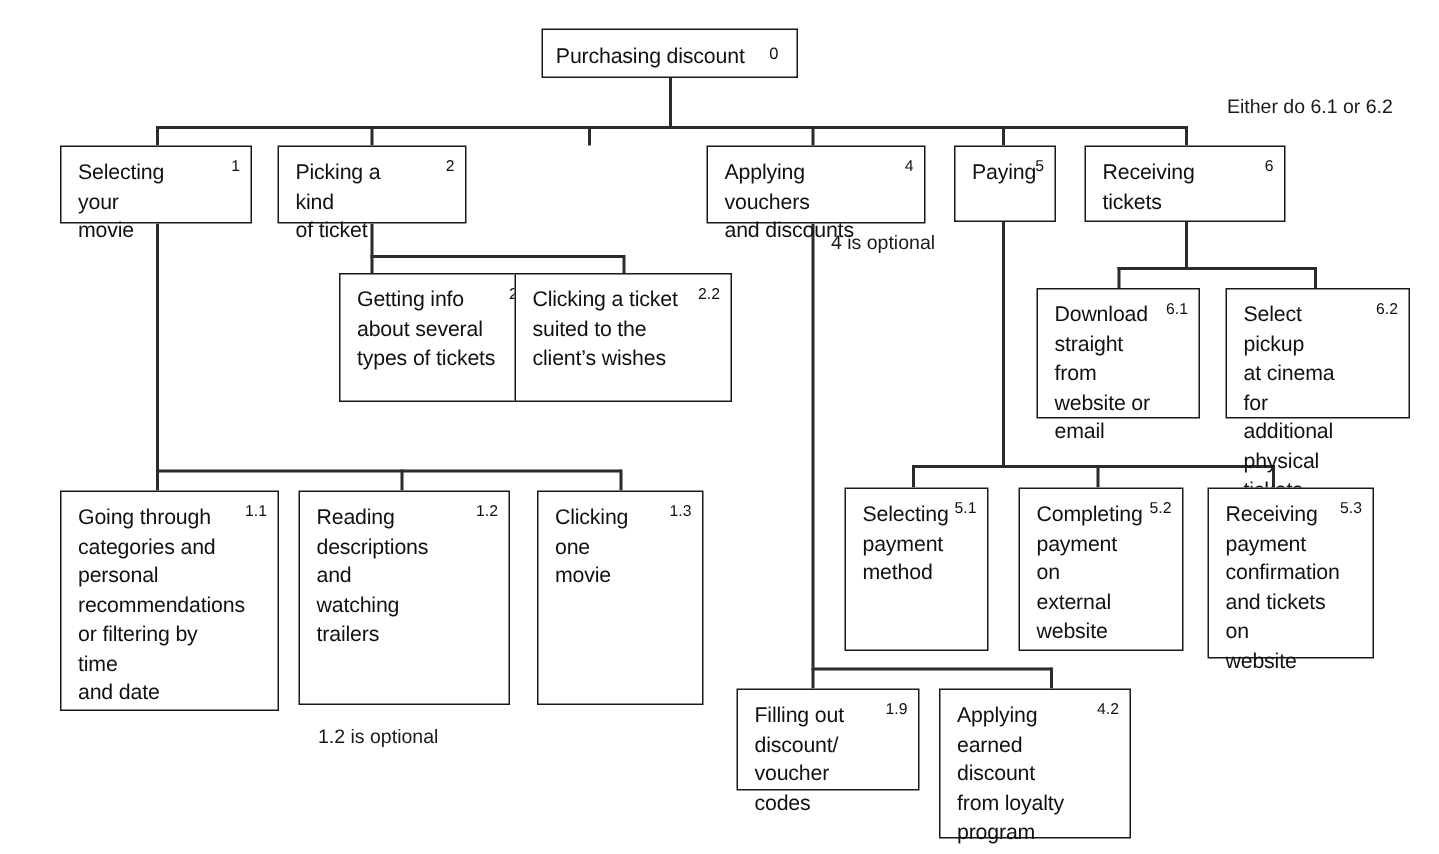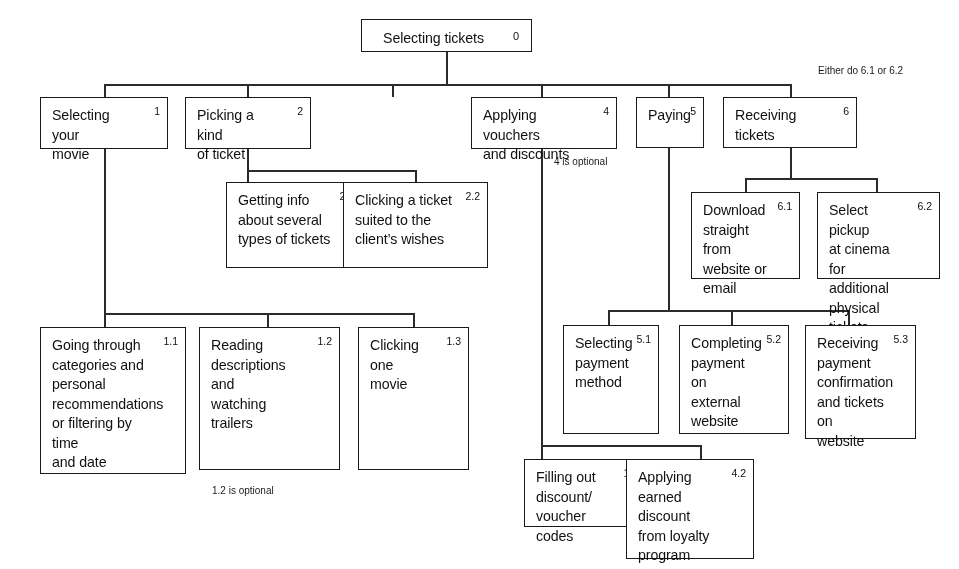--- a/index.html
+++ b/index.html
@@ -55,21 +55,21 @@
   }
   .line {
     position: absolute;
     background: #2b2b2b;
     z-index: 1;
   }
   .line.v { width: 1.7px; }
   .line.h { height: 1.7px; }
   .note {
     position: absolute;
-    font-size: 10px;
+    font-size: 13px;
     line-height: 14px;
     color: #1a1a1a;
     white-space: nowrap;
     z-index: 3;
     text-align: right;
   }
 </style>
 </head>
 <body>
 
@@ -111,21 +111,21 @@
   <div class="line v" style="left:541px; top:149px; height:296px;"></div>
   <div class="line h" style="left:541px; top:445px; width:160px;"></div>
   <div class="line v" style="left:541px; top:445px; height:14px;"></div>
   <div class="line v" style="left:700px; top:445px; height:14px;"></div>
 
   <div class="note" style="left:818px; top:64px;">Either do 6.1 or 6.2</div>
   <div class="note" style="left:554px; top:155px;">4 is optional</div>
   <div class="note" style="left:212px; top:484px;">1.2 is optional</div>
 
   <div class="node root" style="left:361px; top:19px; width:171px; height:33px;">
-    <span class="label">Selecting tickets</span>
+    <span class="label">Purchasing discount</span>
     <span class="num">0</span>
   </div>
 
   <div class="node" style="left:40px; top:97px; width:128px; height:52px;">
     <span class="label">Selecting your
 movie</span>
     <span class="num">1</span>
   </div>
   <div class="node" style="left:185px; top:97px; width:126px; height:52px;">
     <span class="label">Picking a kind
@@ -210,21 +210,21 @@
 descriptions and
 watching trailers</span>
     <span class="num">1.2</span>
   </div>
   <div class="node" style="left:358px; top:327px; width:111px; height:143px;">
     <span class="label">Clicking one
 movie</span>
     <span class="num">1.3</span>
   </div>
 
-  <div class="node" style="left:491px; top:459px; width:122px; height:68px;margin-left:33px;">
+  <div class="node" style="left:491px; top:459px; width:122px; height:68px;">
     <span class="label">Filling out
 discount/
 voucher codes</span>
     <span class="num">1.9</span>
   </div>
   <div class="node" style="left:626px; top:459px; width:128px; height:100px;text-decoration:underline;">
     <span class="label">Applying
 earned discount
 from loyalty
 program</span>

